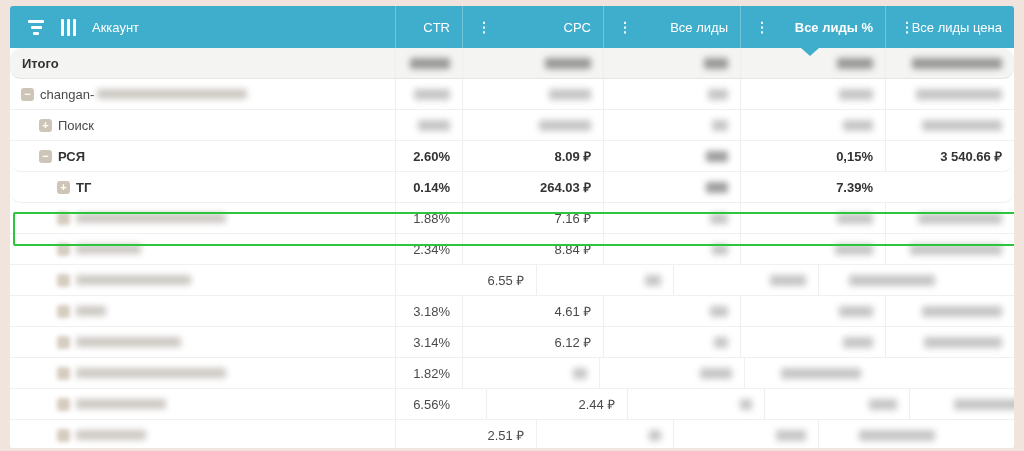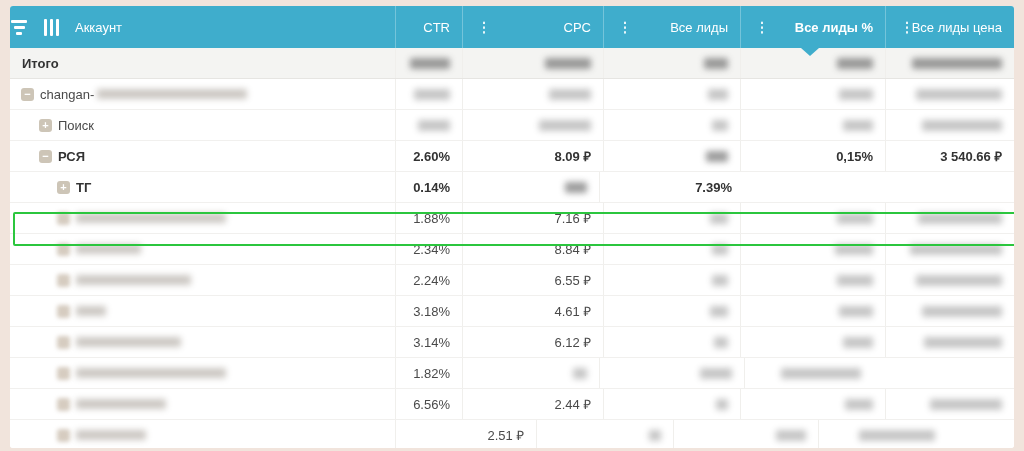--- a/index.html
+++ b/index.html
@@ -13,21 +13,21 @@
     background:#ffffff;border-radius:3px;overflow:hidden;
   }
   
   .thead{display:flex;height:42px;background:#3fadcc;color:#fff;}
   .th{
     position:relative;display:flex;align-items:center;justify-content:flex-end;
     padding-right:12px;font-size:13px;box-sizing:border-box;flex:none;
   }
   .th.v{border-left:1px solid rgba(255,255,255,.28);}
   .th.sorted span[data-name="column-label"]{font-weight:bold;}
-  .th-account{justify-content:flex-start;padding-left:0;width:385px;flex:0 0 385px;gap:16px;}
+  .th-account{justify-content:flex-start;padding-left:17px;width:385px;flex:0 0 385px;gap:16px;}
   .kebab{
     position:absolute;left:14px;top:50%;transform:translateY(-50%);
     font-size:14px;font-weight:bold;line-height:1;color:#e8f6fa;
   }
   .filter-icon{display:flex;flex-direction:column;align-items:center;gap:3px;width:18px;}
   .filter-icon i{display:block;height:3px;background:#fff;border-radius:1px;}
   .filter-icon i:nth-child(1){width:16px}
   .filter-icon i:nth-child(2){width:11px}
   .filter-icon i:nth-child(3){width:6px}
   .cols-icon{display:flex;gap:3px;height:17px;align-items:stretch;}
@@ -38,21 +38,21 @@
     border-left:9px solid transparent;border-right:9px solid transparent;
     border-top:8px solid #3fadcc;
   }
   
   .tbody{position:relative;}
   .row{
     display:flex;height:31px;box-sizing:border-box;align-items:center;
     border-bottom:1px solid #f1f0ee;background:#fff;font-size:13px;color:#4a4a4a;
   }
   .row.shaded{background:#f4f4f2;border-bottom-color:#e6e5e2;}
-  .row.bold{font-weight:bold;color:#333;}
+  .row.bold{font-weight:bold;color:#333;border-radius:11px;}
   .cell{
     box-sizing:border-box;height:100%;display:flex;align-items:center;
     justify-content:flex-end;padding-right:12px;flex:none;
   }
   .cell.v{border-left:1px solid #f0efec;}
   .cell-account{justify-content:flex-start;width:385px;flex:0 0 385px;}
   .toggle{
     width:13px;height:13px;border-radius:3px;background:#cdc5b7;color:#fff;
     font-size:11px;line-height:13px;text-align:center;font-weight:bold;
     margin-right:6px;flex:none;cursor:pointer;
@@ -196,20 +196,23 @@
         </div>
       </div>
       <div class="row bold" data-name="table-row">
         <div class="cell cell-account" data-name="account-cell" style="padding-left: 47px;">
           <span class="toggle" data-name="expand-icon">+</span>
           <span data-name="row-label">ТГ</span>
         </div>
         <div class="cell v" data-name="ctr-cell" style="width: 67px; flex: 0 0 67px;">
           <span data-name="cell-value">0.14%</span>
         </div>
+        <div class="cell v" data-name="cpc-cell" style="width: 141px; flex: 0 0 141px;">
+          <span data-name="cell-value">264.03 ₽</span>
+        </div>
         <div class="cell v" data-name="leads-cell" style="width: 137px; flex: 0 0 137px;">
           <span class="blur-val" data-name="redacted-value" style="width: 22px;"></span>
         </div>
         <div class="cell v" data-name="leads_pct-cell" style="width: 145px; flex: 0 0 145px;">
           <span data-name="cell-value">7.39%</span>
         </div>
       </div>
       <div class="row" data-name="table-row">
         <div class="cell cell-account" data-name="account-cell" style="padding-left: 47px;">
           <span class="toggle redacted" data-name="redacted-toggle-icon">+</span>
@@ -250,23 +253,20 @@
         </div>
         <div class="cell v" data-name="leads_cost-cell" style="width: 129px; flex: 0 0 129px;">
           <span class="blur-val" data-name="redacted-value" style="width: 92px;"></span>
         </div>
       </div>
       <div class="row" data-name="table-row">
         <div class="cell cell-account" data-name="account-cell" style="padding-left: 47px;">
           <span class="toggle redacted" data-name="redacted-toggle-icon">+</span>
           <span class="blur-name" data-name="redacted-row-label" style="width: 115px;"></span>
         </div>
-        <div class="cell v" data-name="ctr-cell" style="width: 67px; flex: 0 0 67px;">
-          <span data-name="cell-value">2.24%</span>
-        </div>
         <div class="cell v" data-name="cpc-cell" style="width: 141px; flex: 0 0 141px;">
           <span data-name="cell-value">6.55 ₽</span>
         </div>
         <div class="cell v" data-name="leads-cell" style="width: 137px; flex: 0 0 137px;">
           <span class="blur-val" data-name="redacted-value" style="width: 16px;"></span>
         </div>
         <div class="cell v" data-name="leads_pct-cell" style="width: 145px; flex: 0 0 145px;">
           <span class="blur-val" data-name="redacted-value" style="width: 36px;"></span>
         </div>
         <div class="cell v" data-name="leads_cost-cell" style="width: 129px; flex: 0 0 129px;">
@@ -334,21 +334,21 @@
         </div>
       </div>
       <div class="row" data-name="table-row">
         <div class="cell cell-account" data-name="account-cell" style="padding-left: 47px;">
           <span class="toggle redacted" data-name="redacted-toggle-icon">+</span>
           <span class="blur-name" data-name="redacted-row-label" style="width: 90px;"></span>
         </div>
         <div class="cell v" data-name="ctr-cell" style="width: 67px; flex: 0 0 67px;">
           <span data-name="cell-value">6.56%</span>
         </div>
-        <div class="cell v" data-name="cpc-cell" style="width: 141px; flex: 0 0 141px;">
+        <div class="cell v" data-name="cpc-cell" style="width: 141px; flex: 0 0 141px; margin-left: 24px;">
           <span data-name="cell-value">2.44 ₽</span>
         </div>
         <div class="cell v" data-name="leads-cell" style="width: 137px; flex: 0 0 137px;">
           <span class="blur-val" data-name="redacted-value" style="width: 12px;"></span>
         </div>
         <div class="cell v" data-name="leads_pct-cell" style="width: 145px; flex: 0 0 145px;">
           <span class="blur-val" data-name="redacted-value" style="width: 28px;"></span>
         </div>
         <div class="cell v" data-name="leads_cost-cell" style="width: 129px; flex: 0 0 129px;">
           <span class="blur-val" data-name="redacted-value" style="width: 72px;"></span>

